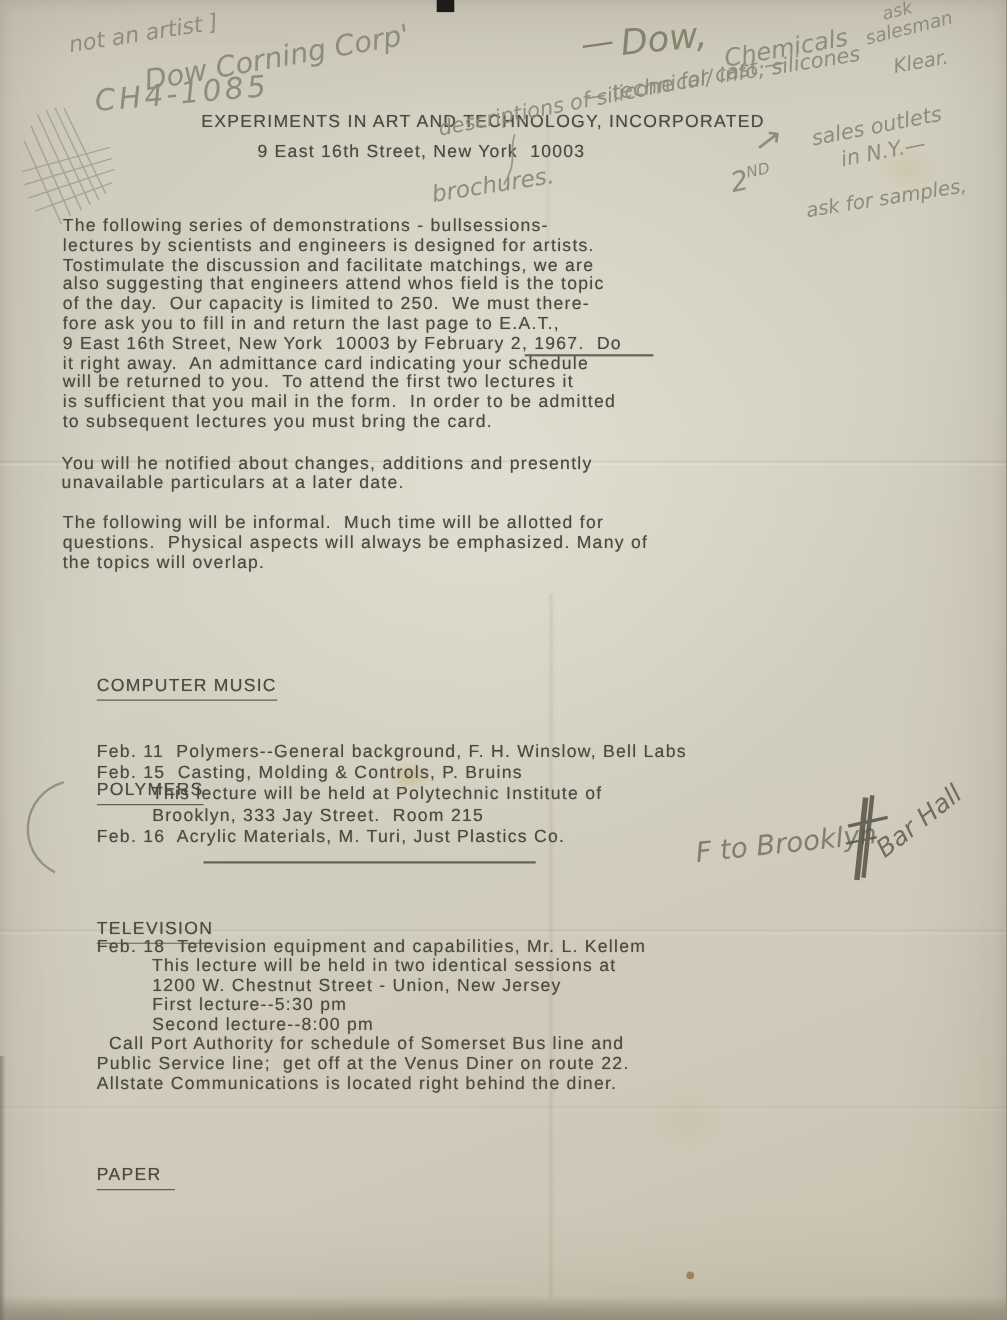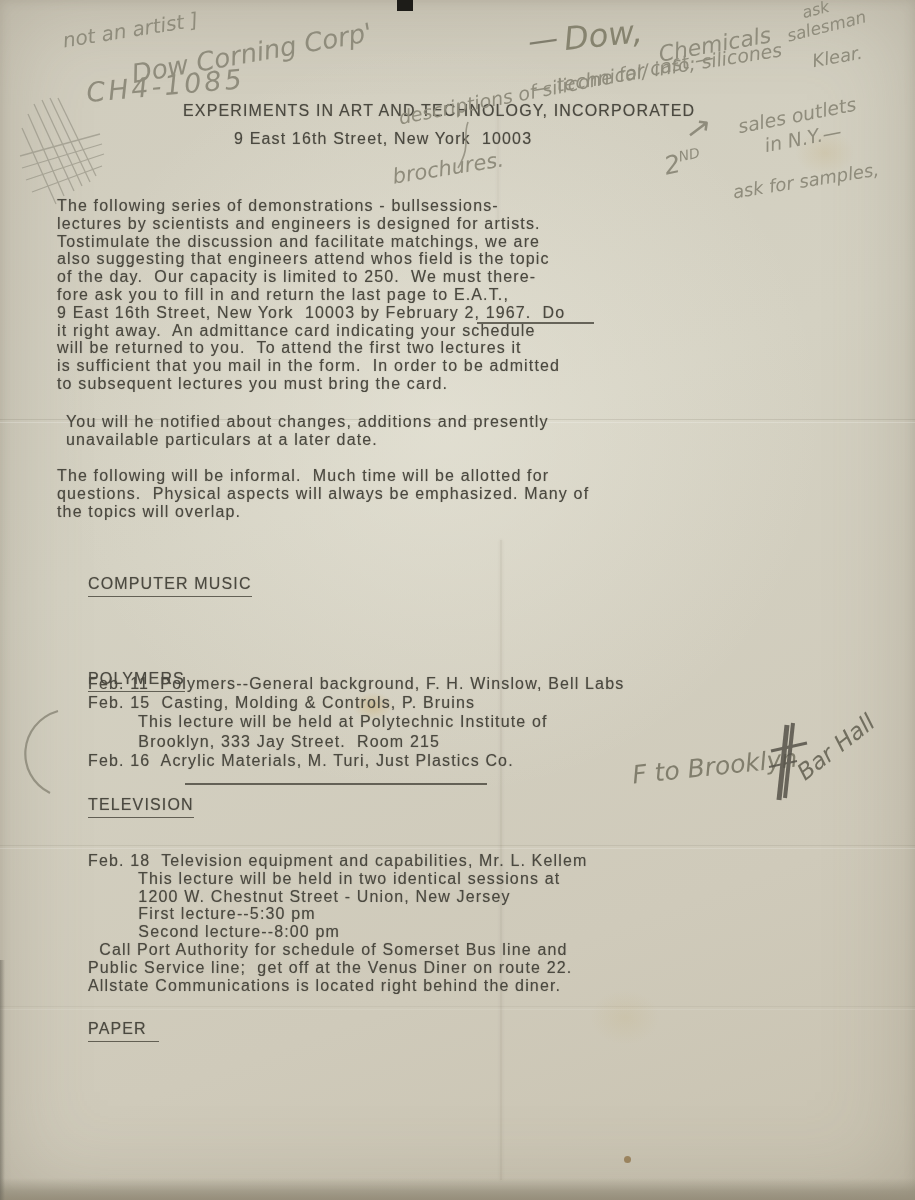--- a/index.html
+++ b/index.html
@@ -4,21 +4,21 @@
 <style>
   html,body{margin:0;padding:0;background:#8a8577;}
   .stage{position:relative;width:915px;height:1200px;overflow:hidden;
     background:linear-gradient(160deg,#d0ccbd,#d4d1c2 40%,#cfcaba 75%,#c8c2b0);}
   .paper{position:absolute;inset:0;
     background:radial-gradient(ellipse 60% 45% at 48% 35%, rgba(238,236,224,.5), rgba(238,236,224,0) 70%);
     box-shadow:inset 0 0 90px rgba(110,102,84,.28), inset 0 0 12px rgba(110,102,84,.2);}
   .mono{position:absolute;font-family:Liberation Sans, sans-serif;font-size:16px;
     letter-spacing:1.15px;line-height:17.8px;white-space:pre;color:#4b4940;
     text-shadow:0 0 1px rgba(60,57,48,.45);}
-  .sec-head{border-bottom:1.7px solid rgba(70,68,58,.8);padding-bottom:3px;display:inline-block;}
+  .sec-head{border-bottom:1.7px solid rgba(70,68,58,.8);padding-bottom:3px;display:inline-block;margin-top:40px;}
   .hw{position:absolute;font-family:"DejaVu Sans",sans-serif;font-style:italic;
     color:#8f8c7c;white-space:pre;}
   .underline-mark{position:absolute;height:1.8px;background:rgba(72,70,60,.8);}
   .crease-h{position:absolute;left:0;width:915px;height:2px;
     border-top:1px solid rgba(105,99,82,.16);border-bottom:1px solid rgba(255,255,255,.22);}
   .crease-v{position:absolute;width:2px;background:rgba(105,99,82,.10);box-shadow:0 0 3px rgba(105,99,82,.12);}
   .stain{position:absolute;border-radius:50%;}
   .blackmark{position:absolute;background:#1d1c18;}
   .edge-bottom{position:absolute;left:0;bottom:0;width:915px;height:22px;
     background:linear-gradient(180deg, rgba(150,144,128,0), rgba(138,131,112,.55) 60%, #968e7b);}
@@ -67,21 +67,21 @@
 Tostimulate the discussion and facilitate matchings, we are
 also suggesting that engineers attend whos field is the topic
 of the day.  Our capacity is limited to 250.  We must there-
 fore ask you to fill in and return the last page to E.A.T.,
 9 East 16th Street, New York  10003 by February 2, 1967.  Do
 it right away.  An admittance card indicating your schedule
 will be returned to you.  To attend the first two lectures it
 is sufficient that you mail in the form.  In order to be admitted
 to subsequent lectures you must bring the card.</div>
   <div class="underline-mark" style="left:477px;top:322px;width:117px"></div>
-  <div class="mono" style="left:66px;top:413px">You will he notified about changes, additions and presently
+  <div class="mono" style="left:56px;top:413px">You will he notified about changes, additions and presently
 unavailable particulars at a later date.</div>
   <div class="mono" style="left:57px;top:467px">The following will be informal.  Much time will be allotted for
 questions.  Physical aspects will always be emphasized. Many of
 the topics will overlap.</div>
 
   <div class="mono" style="left:88px;top:575px"><span class="sec-head">COMPUTER MUSIC</span></div>
 
   <div class="mono" style="left:88px;top:670px"><span class="sec-head">POLYMERS</span></div>
   <div class="mono" style="left:88px;top:674px;line-height:19.2px">Feb. 11  Polymers--General background, F. H. Winslow, Bell Labs
 Feb. 15  Casting, Molding &amp; Controls, P. Bruins

